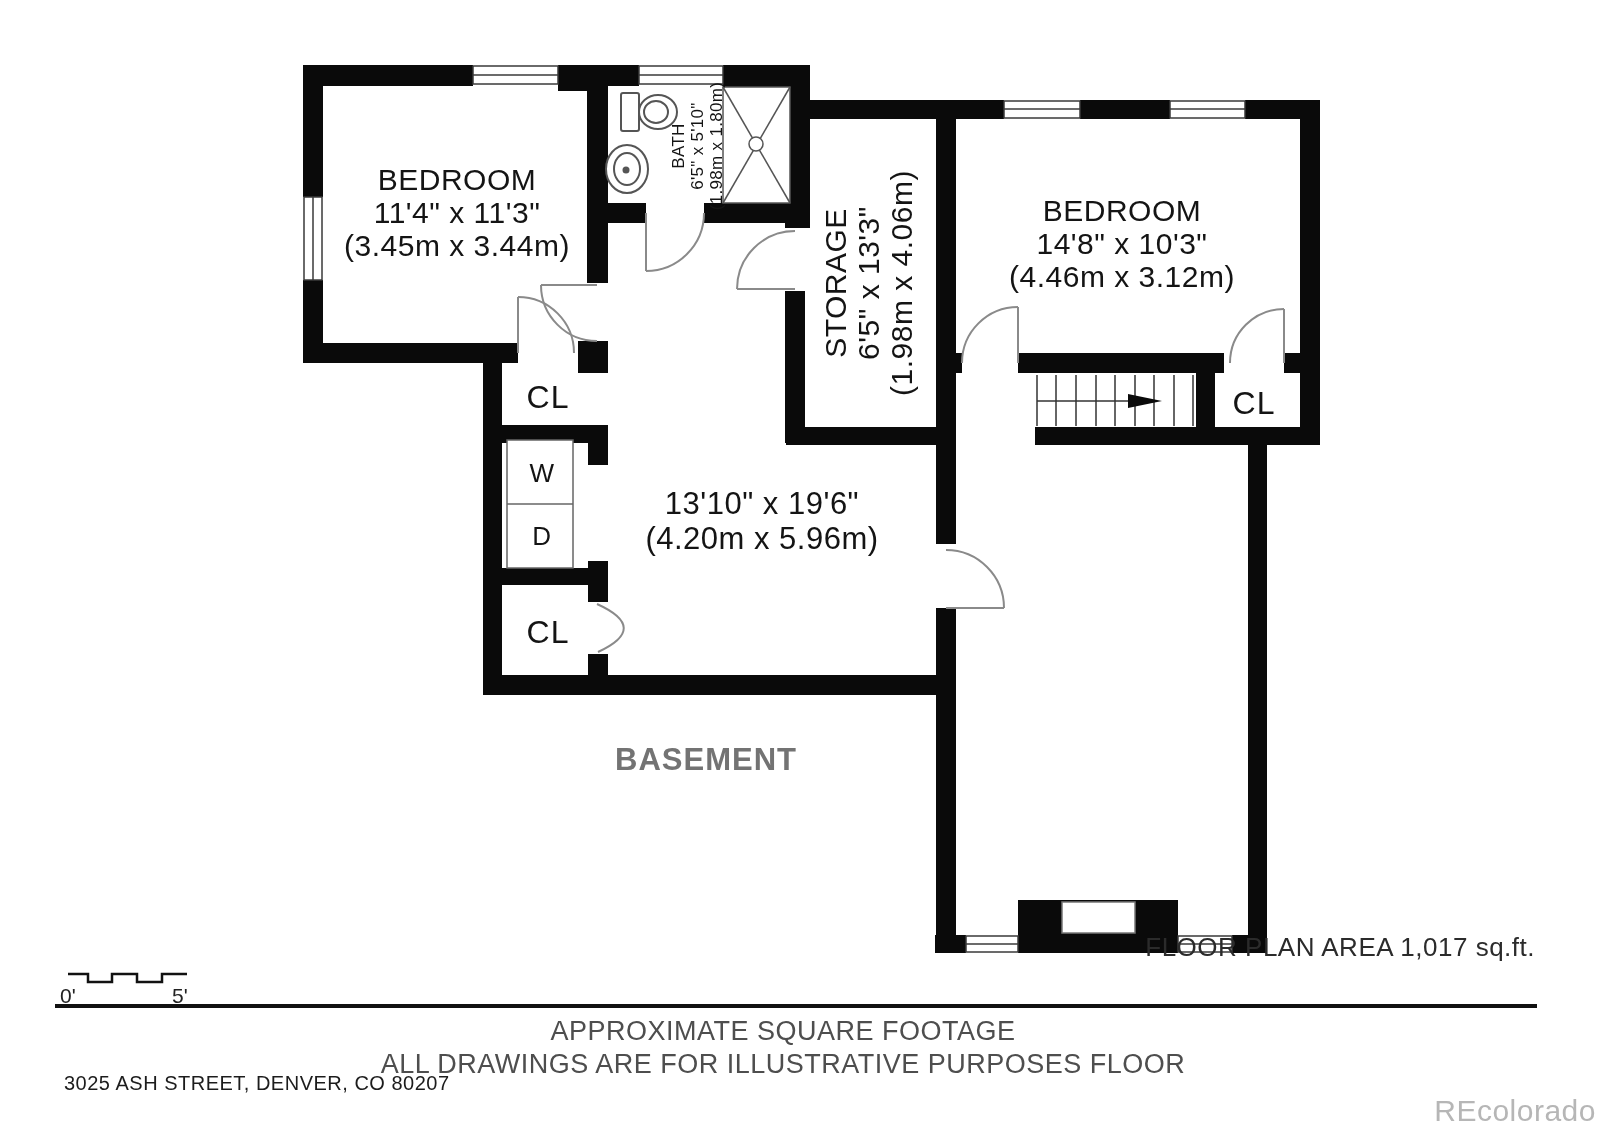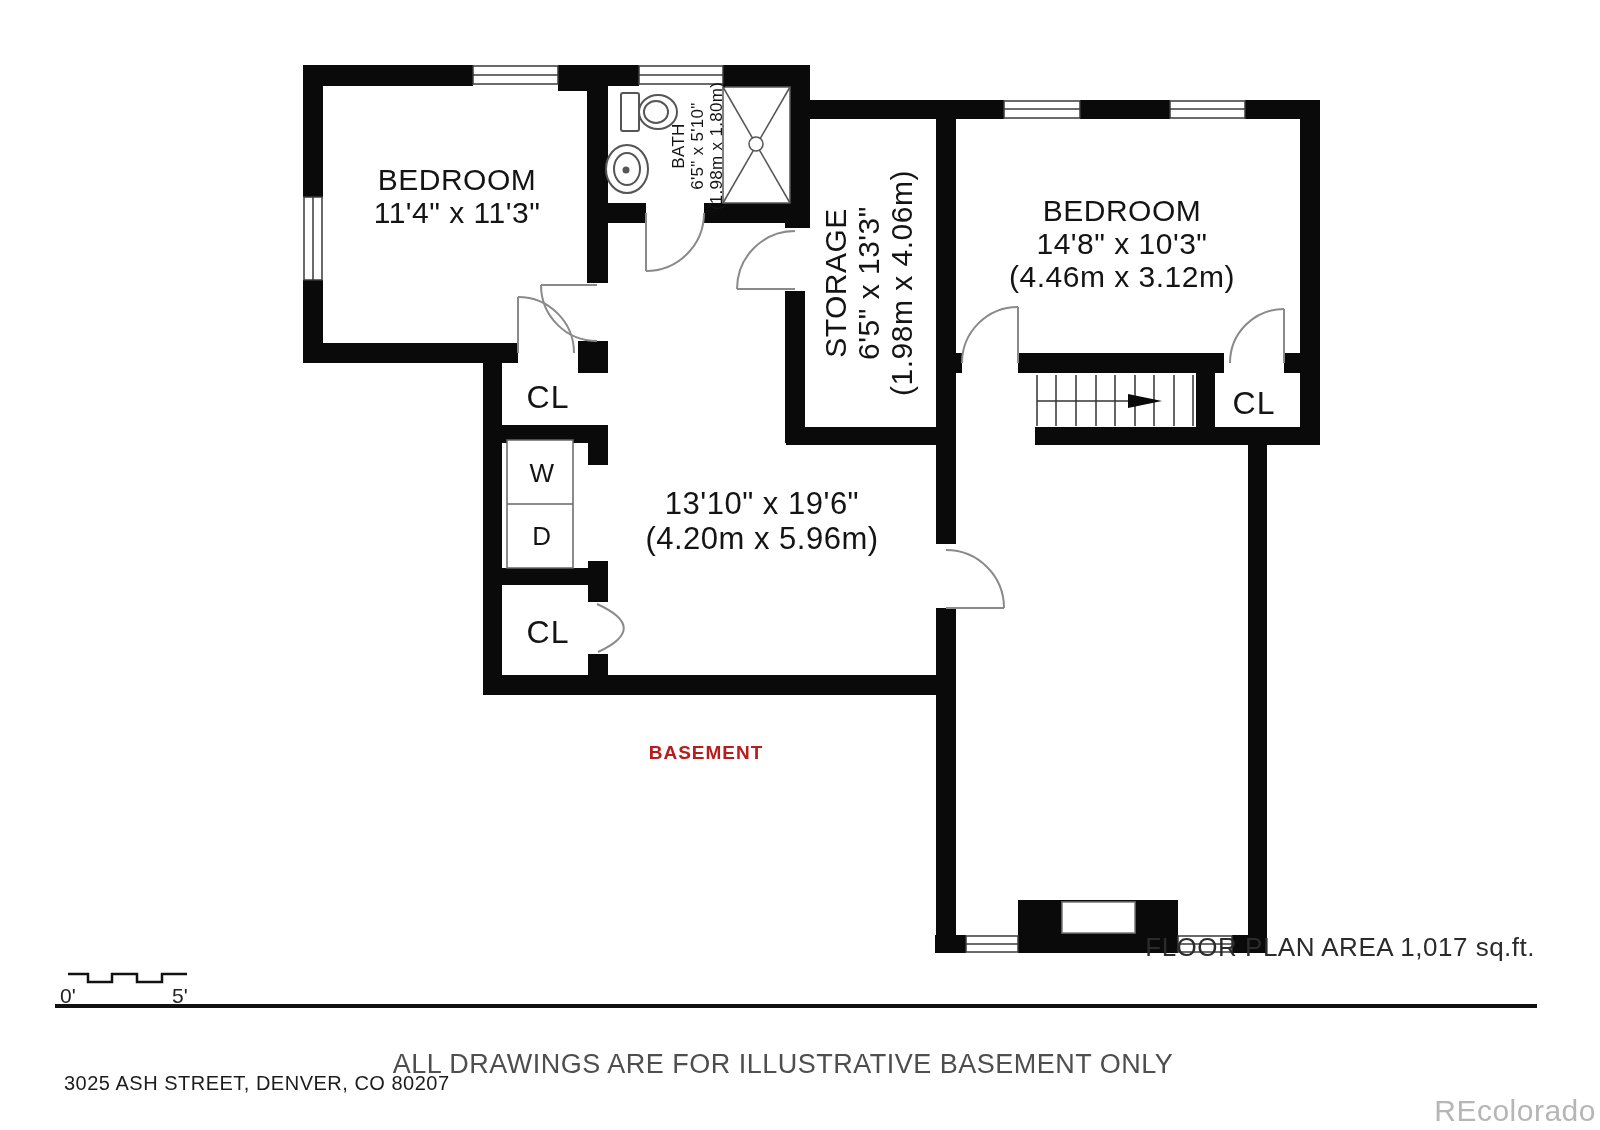--- a/index.html
+++ b/index.html
@@ -9,21 +9,21 @@
   }
   .stage svg{position:absolute;left:0;top:0;}
   .lbl{position:absolute;color:#141414;text-align:center;letter-spacing:.5px;white-space:nowrap;}
   .center{transform:translateX(-50%);}
   .rot{transform:translate(-50%,-50%) rotate(-90deg);}
   .room{font-size:30px;line-height:33px;}
   .room-big{font-size:31px;line-height:35px;}
   .bathtxt{font-size:17px;line-height:19px;letter-spacing:.3px;}
   .small-lab{font-size:32px;letter-spacing:1px;}
   .wd-lab{font-size:26px;}
-  .basement{font-size:19px;font-weight:bold;letter-spacing:1px;color:#b91c1c;}
+  .basement{font-size:31px;font-weight:bold;letter-spacing:1px;color:#737373;}
   .scale-num{font-size:21px;color:#222;letter-spacing:0;}
   .area-note{font-size:26px;color:#2b2b2b;letter-spacing:.5px;}
   .disclaimer{font-size:27px;color:#4e4e4e;letter-spacing:.5px;}
   .address{font-size:20px;color:#1c1c1c;letter-spacing:.5px;}
   .watermark{font-size:30px;color:#b6b6b6;letter-spacing:.5px;}
 </style>
 </head>
 <body>
 
 <div class="stage">
@@ -169,20 +169,21 @@
       <rect x="55" y="1004" width="1482" height="4" fill="#111111"></rect>
     </g>
     <g>
       <rect x="85" y="1126" width="1515" height="3" fill="#d4d4d4"></rect>
     </g>
   </svg>
 
   <div class="lbl room center" style="left:457px;top:163px;">
     <div>BEDROOM</div>
     <div>11'4" x 11'3"</div>
+    <div>(3.45m x 3.44m)</div>
   </div>
 
   <div class="lbl bathtxt rot" style="left:697px;top:146px;width:130px;">
     <div>BATH</div>
     <div>6'5" x 5'10"</div>
     <div>(1.98m x 1.80m)</div>
   </div>
 
   <div class="lbl room rot" style="left:868px;top:283px;width:300px;">
     <div>STORAGE</div>
@@ -207,17 +208,18 @@
   <div class="lbl wd-lab center" style="left:542px;top:521px;">D</div>
   <div class="lbl small-lab center" style="left:548px;top:614px;">CL</div>
   <div class="lbl small-lab center" style="left:1254px;top:385px;">CL</div>
 
   <div class="lbl basement center" style="left:706px;top:742px;">BASEMENT</div>
 
   <div class="lbl scale-num" style="left:60px;top:984px;">0'</div>
   <div class="lbl scale-num" style="left:172px;top:984px;">5'</div>
 
   <div class="lbl area-note" style="right:65px;top:932px;text-align:right;">FLOOR PLAN AREA 1,017 sq.ft.</div>
-  <div class="lbl disclaimer center" style="left:783px;top:1049px;">ALL DRAWINGS ARE FOR ILLUSTRATIVE BASEMENT ONLY</div>
+  <div class="lbl disclaimer center" style="left:783px;top:1016px;">APPROXIMATE SQUARE FOOTAGE</div>
+  <div class="lbl disclaimer center" style="left:783px;top:1049px;">ALL DRAWINGS ARE FOR ILLUSTRATIVE PURPOSES FLOOR</div>
   <div class="lbl address" style="left:64px;top:1072px;text-align:left;">3025 ASH STREET, DENVER, CO 80207</div>
   <div class="lbl watermark" style="right:4px;top:1094px;text-align:right;">REcolorado</div>
 
 </div>
 
 </body></html>

